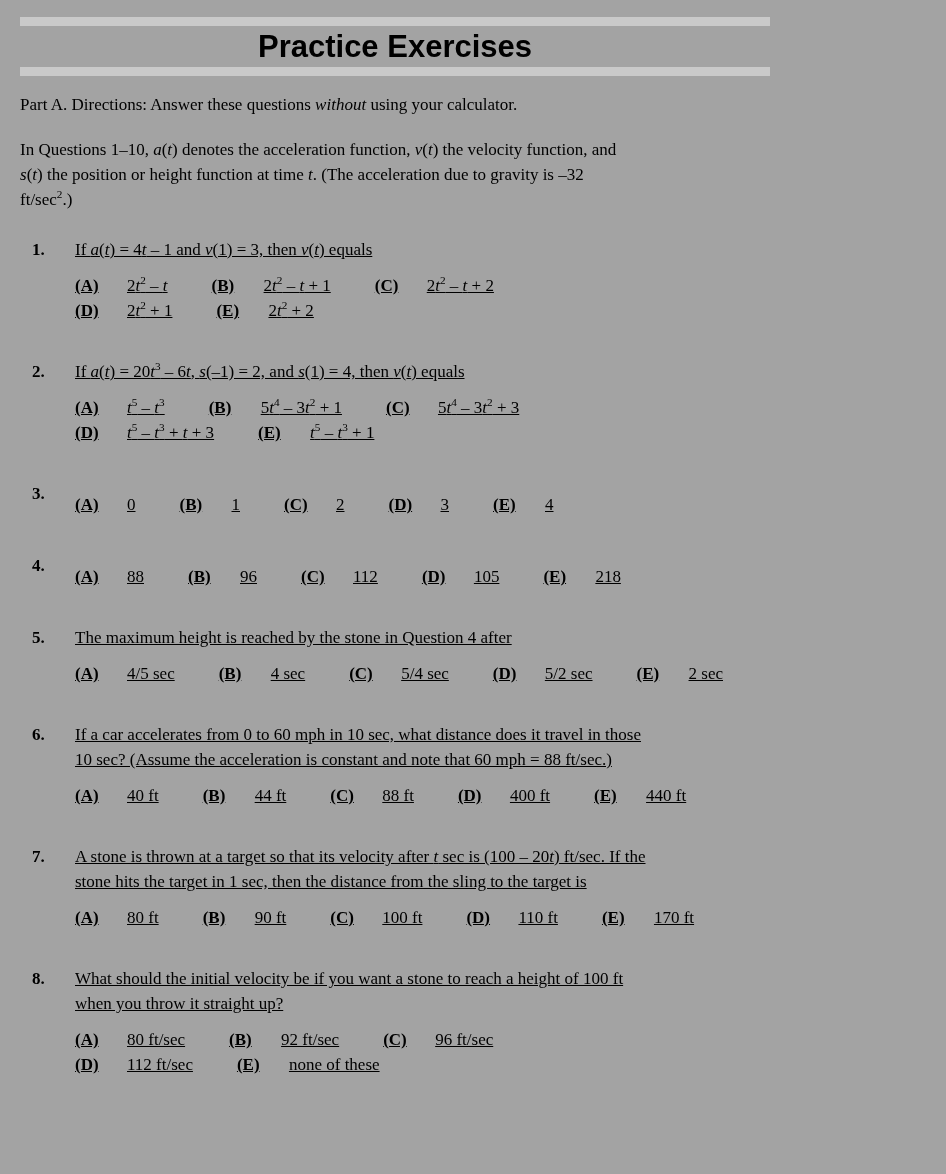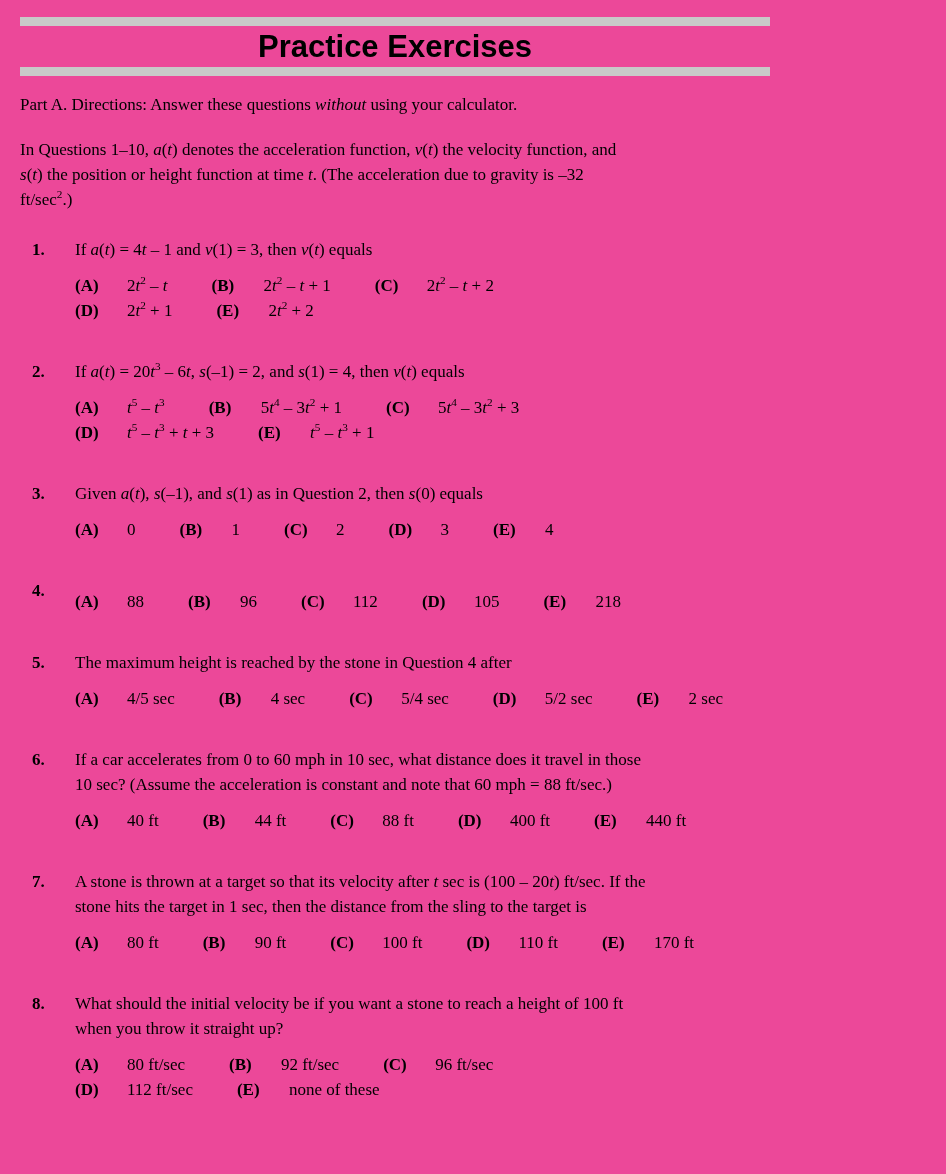--- a/index.html
+++ b/index.html
@@ -1,20 +1,20 @@
 <!DOCTYPE html>
 <html><head>
 <meta charset="utf-8">
 <style>
   html, body { margin: 0; padding: 0; background: #ffffff; }
   .page {
     position: relative;
     width: 946px;
     height: 1174px;
-    background: #ec4899;
+    background: #a3a3a3;
     color: #000000;
     font-family: "Liberation Serif", serif;
     font-size: 17px;
     box-sizing: border-box;
     padding-top: 17px;
     overflow: hidden;
   }
   .rule {
     margin-left: 20px;
     width: 750px;
@@ -47,21 +47,21 @@
     margin-left: 32px;
     margin-top: 36px;
     line-height: 25px;
   }
   .question.first { margin-top: 25px; }
   .qnum {
     width: 43px;
     flex: none;
     font-weight: bold;
   }
-  .qbody { width: 720px; flex: none; }
+  .qbody { width: 720px; flex: none; text-decoration: underline; }
   .choices { margin-top: 11px; }
   .choice-row {
     display: flex;
     column-gap: 44px;
   }
   .choice { display: flex; flex: none; }
   .cl { min-width: 52px; flex: none; font-weight: bold; }
   sup { font-size: 66%; line-height: 0; }
   i { font-style: italic; margin-top: 27px; }
 </style>
@@ -140,21 +140,20 @@
               <span class="cv"><i>t</i><sup>5</sup> – <i>t</i><sup>3</sup> + 1</span>
             </span>
         </div>
       </div>
     </div>
   </div>
 
   <div class="question">
     <div class="qnum">3.</div>
     <div class="qbody">
-      <div class="stem">Given <i>a</i>(<i>t</i>), <i>s</i>(–1), and <i>s</i>(1) as in Question 2, then <i>s</i>(0) equals</div>
       <div class="choices">
         <div class="choice-row">
           <span class="choice">
               <b class="cl">(A)</b>
               <span class="cv">0</span>
             </span>
           <span class="choice">
               <b class="cl">(B)</b>
               <span class="cv">1</span>
             </span>

